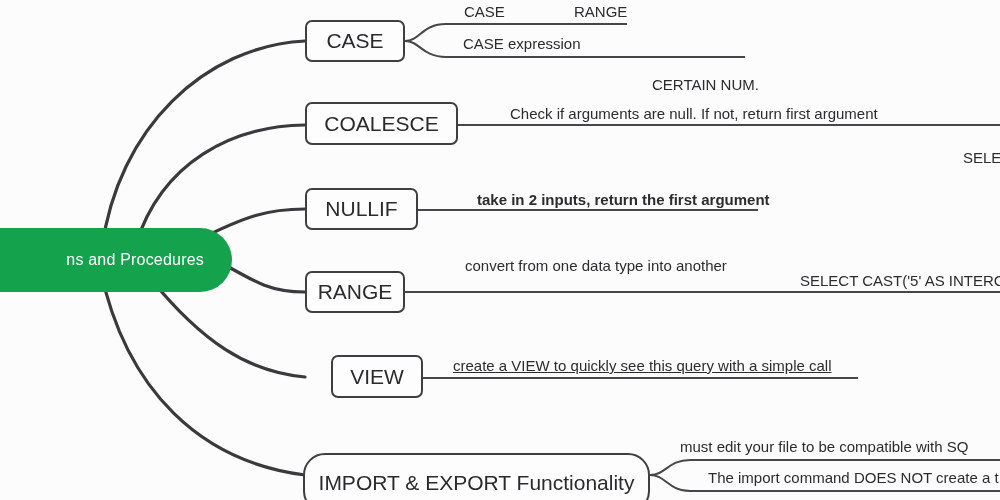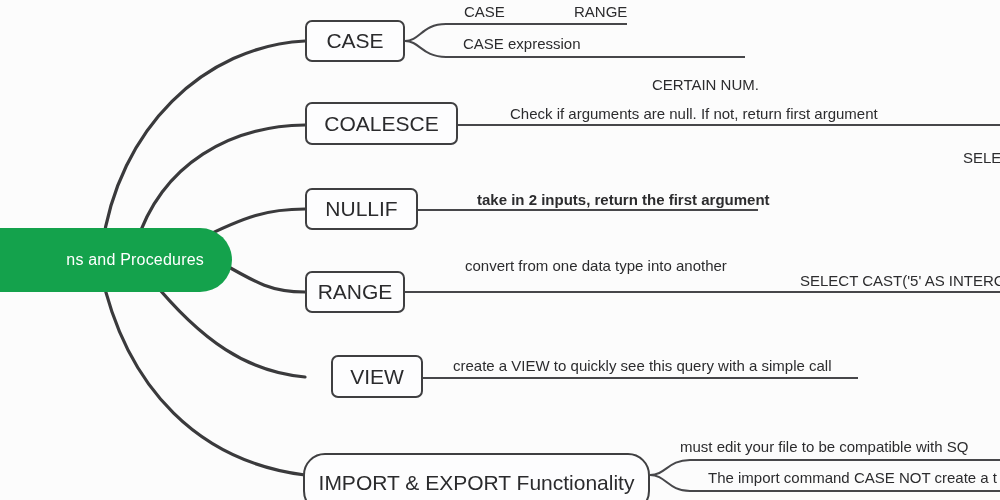--- a/index.html
+++ b/index.html
@@ -97,18 +97,18 @@
   <span class="leaf-text" style="left:652px;top:36px;margin-top:41px;">CERTAIN NUM.</span>
 
   <span class="leaf-text" style="left:510px;top:106px;">Check if arguments are null. If not, return first argument</span>
   <span class="leaf-text" style="left:963px;top:106px;margin-top:44px;">SELE</span>
 
   <span class="leaf-text" style="left:477px;top:192px;font-weight:bold;">take in 2 inputs, return the first argument</span>
 
   <span class="leaf-text" style="left:465px;top:258px;">convert from one data type into another</span>
   <span class="leaf-text" style="left:800px;top:273px;">SELECT CAST('5' AS INTERG</span>
 
-  <span class="leaf-text" style="left:453px;top:358px;">create a VIEW to quickly see this query with a simple call</span>
+  <span class="leaf-text" style="left:453px;top:358px;text-decoration:underline;">create a VIEW to quickly see this query with a simple call</span>
 
   <span class="leaf-text" style="left:680px;top:439px;">must edit your file to be compatible with SQ</span>
-  <span class="leaf-text" style="left:708px;top:470px;">The import command CASE NOT create a t</span>
+  <span class="leaf-text" style="left:708px;top:470px;">The import command DOES NOT create a t</span>
 
 </div>
 
 </body></html>

